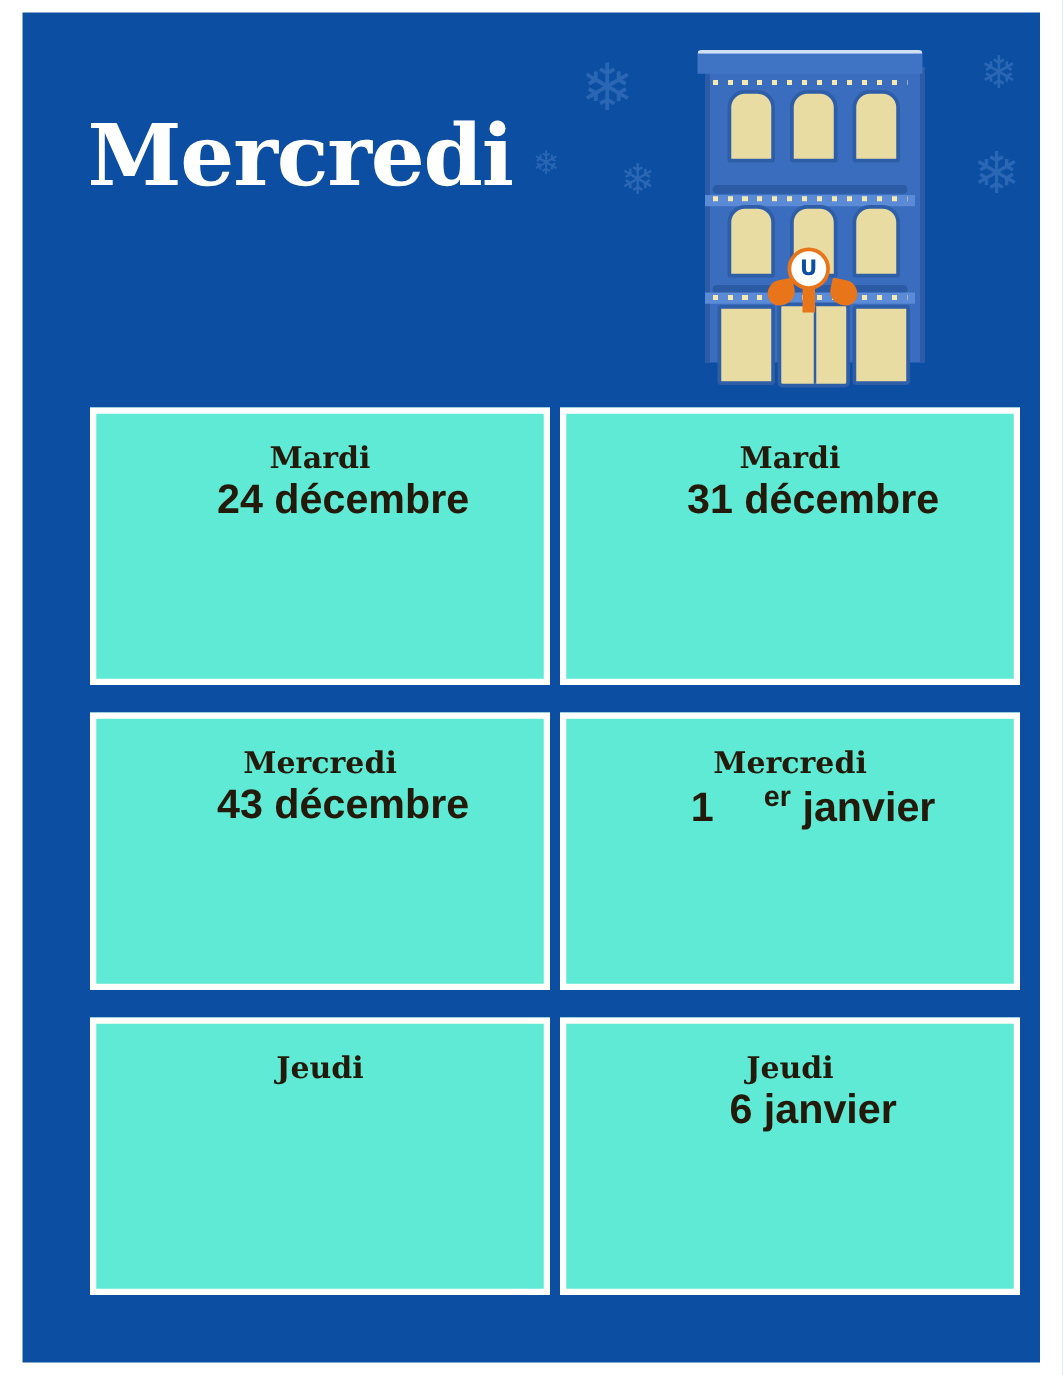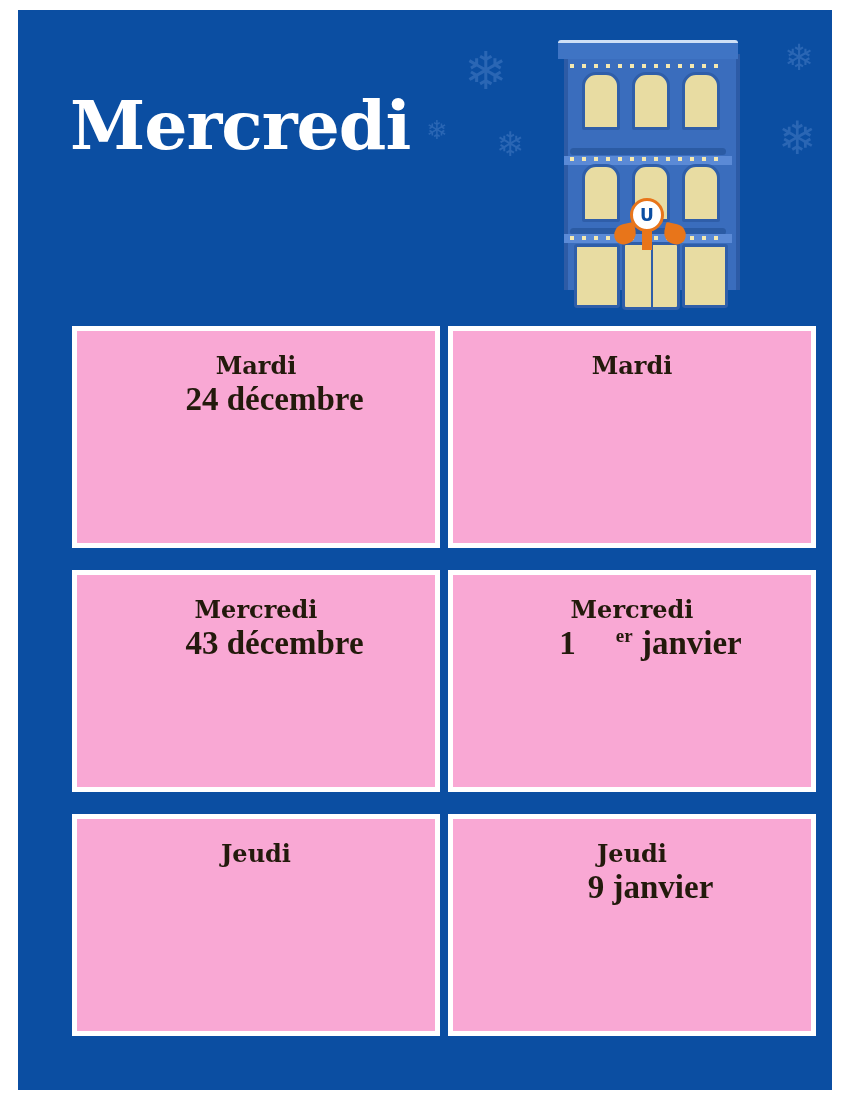--- a/index.html
+++ b/index.html
@@ -158,44 +158,44 @@
     left: 54px;
     top: 316px;
     width: 744px;
     display: grid;
     grid-template-columns: 368px 368px;
     grid-template-rows: 222px 222px 222px;
     column-gap: 8px;
     row-gap: 22px;
   }
   .card {
-    background: #f9a8d4;
+    background: #5eead4;
     border: 5px solid #ffffff;
     box-sizing: border-box;
     padding-top: 22px;
     text-align: center;
     color: #231a0c;
   }
   .card-day {
     font-family: "DejaVu Serif", serif;
     font-weight: bold;
     font-size: 24px;
     line-height: 1.1;
     margin: 0 0 2px 0;
   }
   .card-date {
-    font-family: Liberation Serif, serif;
+    font-family: Liberation Sans, sans-serif;
     font-weight: bold;
     font-size: 33px;
     line-height: 1.1;
     margin: 0;
     padding-left: 37px;
   }
   .card-date sup {
-    font-size: 19px;
+    font-size: 23px;
     vertical-align: super;
     margin-left: 40px;
   }
 </style>
 </head>
 <body>
 
 <div class="poster">
   <div class="poster-bg">
 
@@ -240,36 +240,37 @@
 
     <div class="grid">
 
       <div class="card">
         <p class="card-day">Mardi</p>
         <p class="card-date">24 décembre</p>
       </div>
 
       <div class="card">
         <p class="card-day">Mardi</p>
+        <p class="card-date">31 décembre</p>
       </div>
 
       <div class="card">
         <p class="card-day">Mercredi</p>
         <p class="card-date">43 décembre</p>
       </div>
 
       <div class="card">
         <p class="card-day">Mercredi</p>
         <p class="card-date"><span>1</span><sup>er</sup><span> janvier</span></p>
       </div>
 
       <div class="card">
         <p class="card-day">Jeudi</p>
       </div>
 
       <div class="card">
         <p class="card-day">Jeudi</p>
-        <p class="card-date">9 janvier</p>
+        <p class="card-date">6 janvier</p>
       </div>
 
     </div>
   </div>
 </div>
 
 </body></html>

